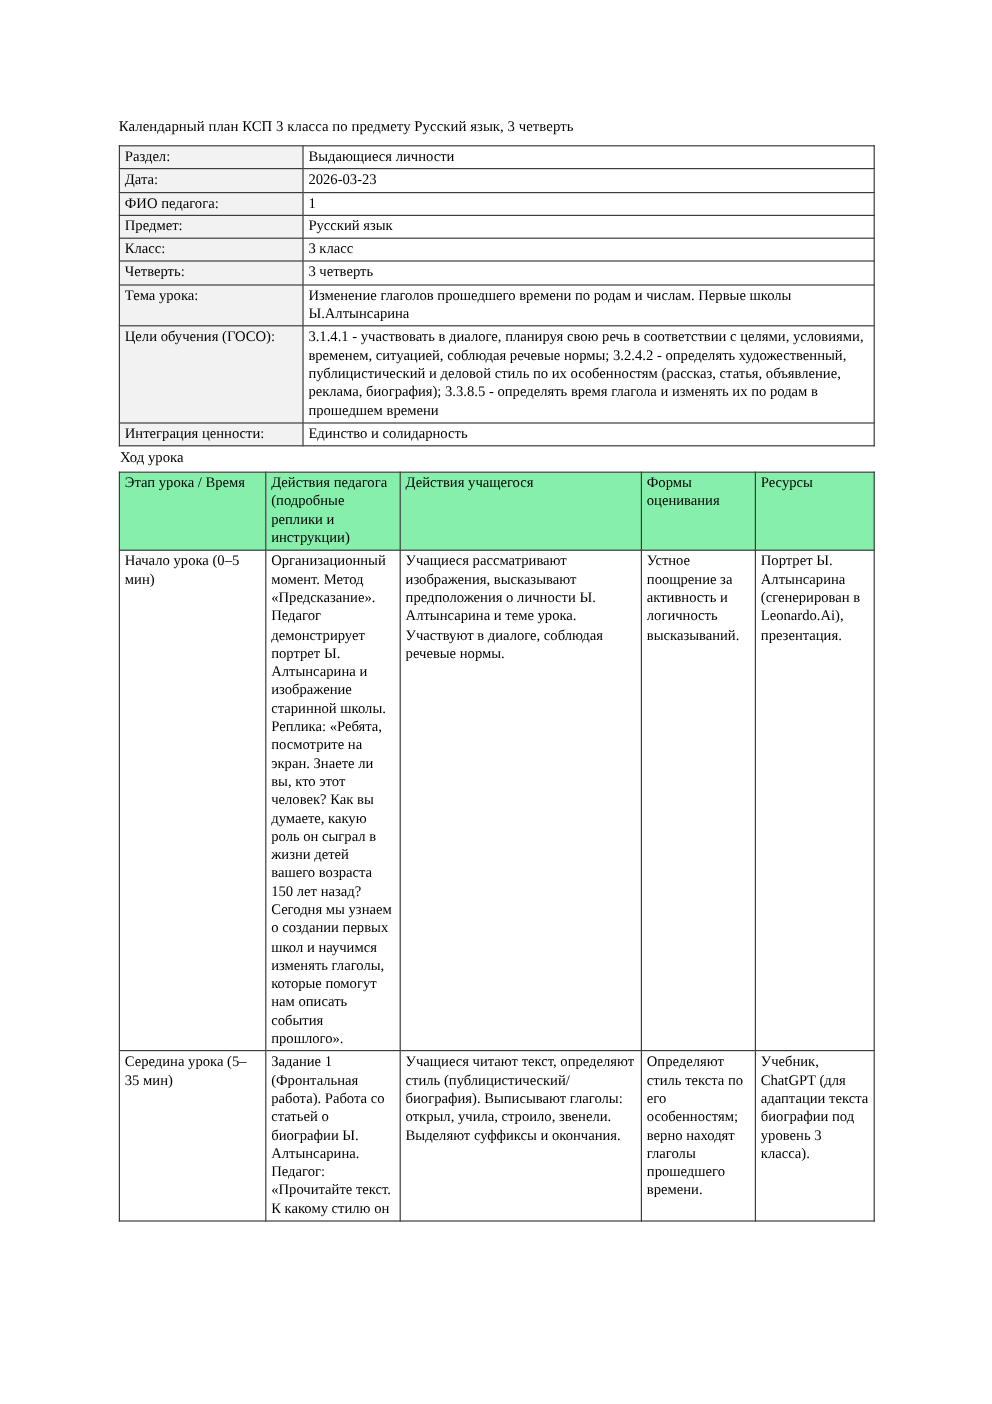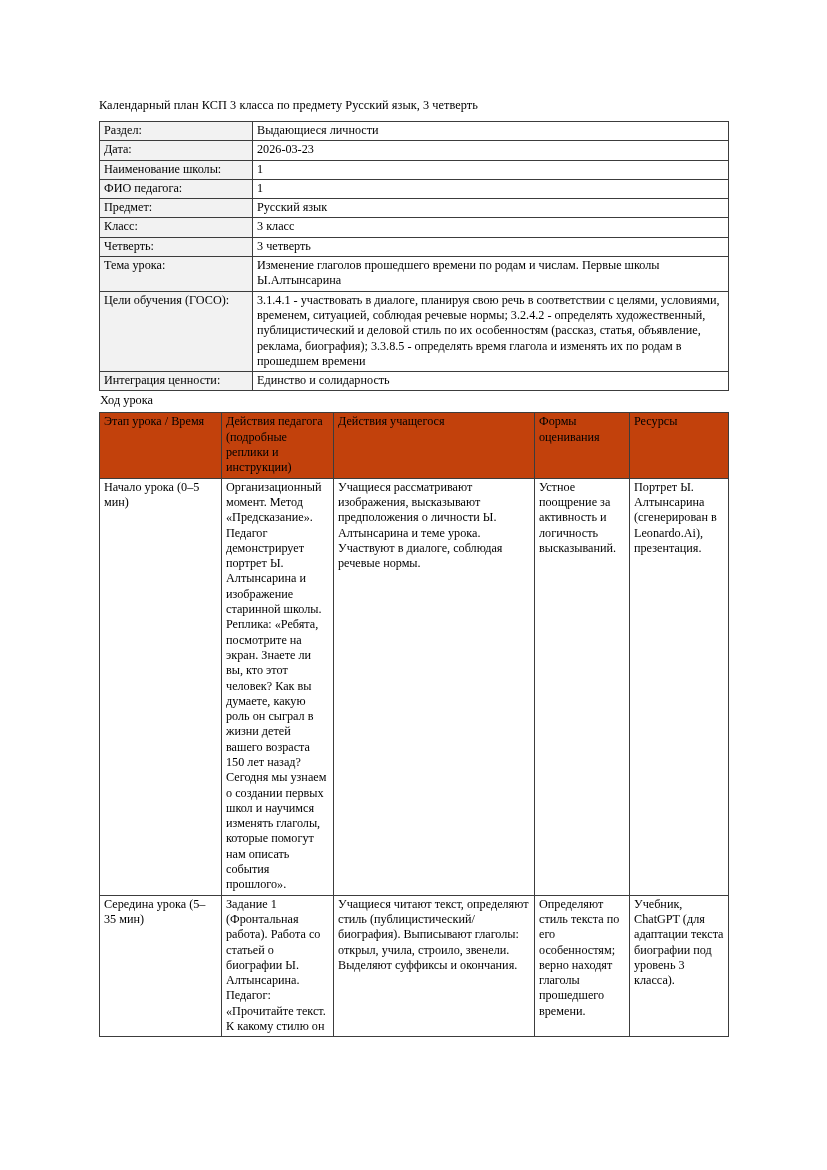--- a/index.html
+++ b/index.html
@@ -68,21 +68,21 @@
   #info-table td.value {
     background: #ffffff;
   }
   
   #flow-table col.c1 { width: 122px; }
   #flow-table col.c2 { width: 112px; }
   #flow-table col.c3 { width: 201px; }
   #flow-table col.c4 { width: 95px; }
   #flow-table col.c5 { width: 99px; }
   #flow-table thead td {
-    background: #c2410c;
+    background: #86efac;
     height: 42px;
     margin-left: 16px;
   }
   #flow-table tbody td {
     background: #ffffff;
   }
   .row-start td { height: 370px; }
   .row-middle td { height: 120px; }
 </style>
 </head>
@@ -99,24 +99,20 @@
         <col class="c-value">
       </colgroup>
       <tbody>
         <tr>
           <td class="label">Раздел:</td>
           <td class="value">Выдающиеся личности</td>
         </tr>
         <tr>
           <td class="label">Дата:</td>
           <td class="value">2026-03-23</td>
-        </tr>
-        <tr>
-          <td class="label">Наименование школы:</td>
-          <td class="value">1</td>
         </tr>
         <tr>
           <td class="label">ФИО педагога:</td>
           <td class="value">1</td>
         </tr>
         <tr>
           <td class="label">Предмет:</td>
           <td class="value">Русский язык</td>
         </tr>
         <tr>

